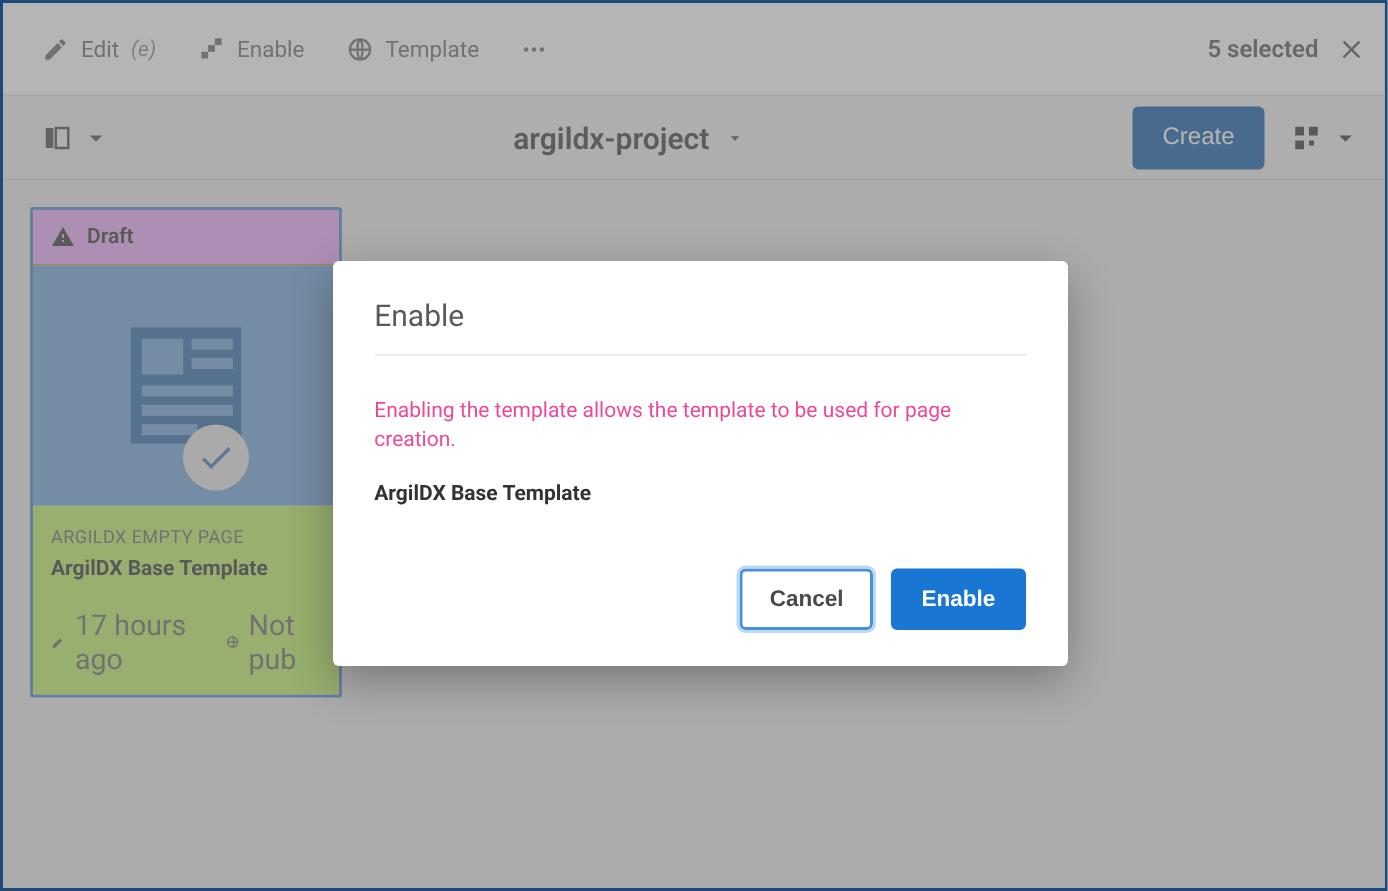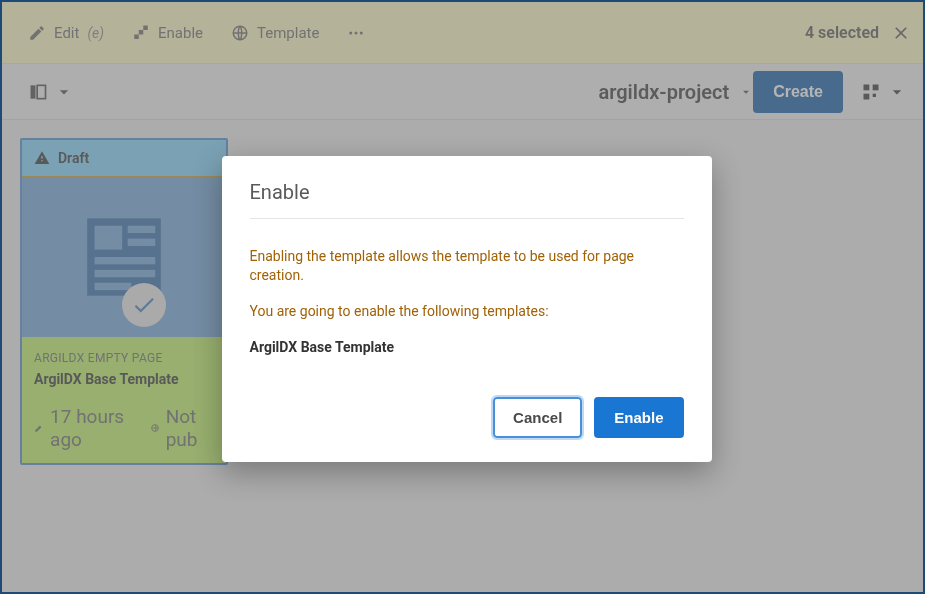--- a/index.html
+++ b/index.html
@@ -10,21 +10,21 @@
     width: 925px;
     height: 594px;
     overflow: hidden;
     position: relative;
     background: #eaeaea;
     border: 2px solid #1e4a7a;
   }
 
   
   .action-bar {
-    background: #fef9c3;
+    background: #ffffff;
     height: 62px;
     display: flex;
     align-items: center;
     padding: 0 12px;
     border-bottom: 1px solid #e0e0e0;
   }
   .action-item {
     display: flex;
     align-items: center;
     gap: 8px;
@@ -52,37 +52,37 @@
     display: flex;
     align-items: center;
     gap: 6px;
     padding: 6px 10px;
     cursor: pointer;
   }
   .rail-toggle svg { width: 20px; height: 20px; fill: #4a4a4a; }
   .crumb-wrap {
     flex: 1;
     display: flex;
-    justify-content: flex-end;
+    justify-content: center;
     align-items: center;
   }
   .crumb {
     display: flex;
     align-items: center;
     gap: 10px;
     font-size: 20px;
     font-weight: 600;
     color: #3a3a3a;
     cursor: pointer;
   }
   .chev { width: 14px; height: 14px; }
   .create-btn {
     background: #0d5aa7;
     color: #fff;
-    font-weight: 700;
+    font-weight: 400;
     font-size: 16px;
     padding: 12px 20px;
     border: none;
     border-radius: 4px;
     cursor: pointer;
     margin-right: 18px;
   }
   .view-switch {
     display: flex;
     align-items: center;
@@ -102,21 +102,21 @@
   
   .card {
     width: 208px;
     border: 2px solid #4f8dce;
     background: #fff;
     border-radius: 2px;
     overflow: hidden;
     position: relative;
   }
   .card-status {
-    background: #7dd3fc;
+    background: #f0abfc;
     color: #333;
     font-weight: 600;
     font-size: 14px;
     padding: 10px 12px;
     display: flex;
     align-items: center;
     gap: 8px;
     border-bottom: 1px solid #c79a2a;
   }
   .card-thumb {
@@ -189,21 +189,21 @@
   }
   .dialog h2 {
     font-weight: 400;
     font-size: 20px;
     color: #5a5a5a;
     padding-bottom: 14px;
     border-bottom: 1px solid #e4e4e4;
     margin-bottom: 28px;
   }
   .dialog p {
-    color: #a16207;
+    color: #ec4899;
     font-size: 14px;
     margin-bottom: 16px;
     line-height: 1.4;
   }
   .dialog .tname { font-weight: 700; color: #333; margin-bottom: 40px; }
   .dialog-actions {
     display: flex;
     justify-content: flex-end;
     gap: 12px;
     margin-top: 20px;
@@ -261,21 +261,21 @@
   <div class="action-item">
     <svg viewBox="0 0 24 24">
         <circle cx="5" cy="12" r="2"></circle>
         <circle cx="12" cy="12" r="2"></circle>
         <circle cx="19" cy="12" r="2"></circle>
       </svg>
   </div>
 
   <div class="spacer"></div>
 
-  <span class="selected-count">4 selected</span>
+  <span class="selected-count">5 selected</span>
 
   <svg class="close-x" viewBox="0 0 24 24">
       <path d="M19 6.41 17.59 5 12 10.59 6.41 5 5 6.41 10.59 12 5 17.59 6.41 19 12 13.41 17.59 19 19 17.59 13.41 12z" fill="#555"></path>
     </svg>
 </div>
 
 <div class="filter-bar">
   <div class="rail-toggle">
     <svg viewBox="0 0 24 24">
         <rect x="3" y="4" width="6" height="16" fill="#4a4a4a"></rect>
@@ -350,20 +350,19 @@
         <span>Not pub</span>
       </div>
     </div>
   </div>
 </div>
 
 <div class="overlay">
   <div class="dialog">
     <h2>Enable</h2>
     <p>Enabling the template allows the template to be used for page creation.</p>
-    <p>You are going to enable the following templates:</p>
     <p class="tname">ArgilDX Base Template</p>
     <div class="dialog-actions">
       <button class="btn btn-secondary">Cancel</button>
       <button class="btn btn-primary">Enable</button>
     </div>
   </div>
 </div>
 
 </body></html>

